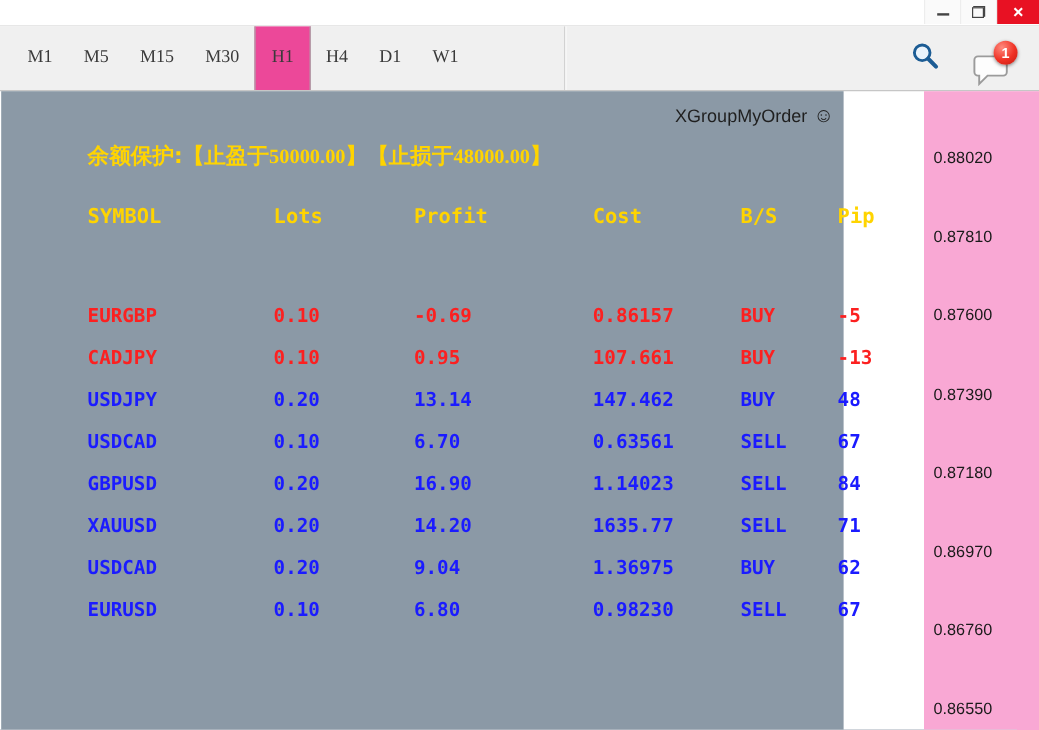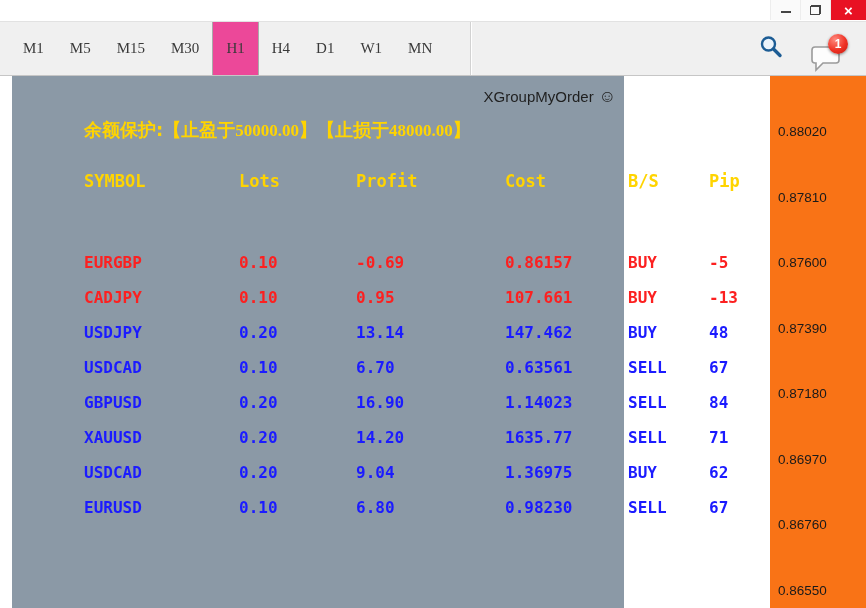--- a/index.html
+++ b/index.html
@@ -53,21 +53,21 @@
     position: absolute; right: 2px; top: -2px; width: 20px; height: 20px;
     border-radius: 50%;
     background: radial-gradient(circle at 35% 28%, #ff8a7e, #ef3124 55%, #c21a10);
     color: #fff; font-size: 12px; font-weight: bold;
     display: flex; align-items: center; justify-content: center;
     box-shadow: 0 1px 3px rgba(0,0,0,.45);
   }
 
   
   .chart {
-    position: absolute; top: 76px; left: 12px; width: 612px; height: 532px;
+    position: absolute; top: 76px; left: 1px; width: 702px; height: 532px;
     background: var(--chart-bg, #8b99a6);
   }
   .watermark {
     position: absolute; top: 11px; right: 8px;
     font-size: 15px; color: #1f1f1f; white-space: nowrap;
   }
   .watermark .smiley { font-size: 17px; margin-left: 5px; }
   .protection {
     position: absolute; left: 72px; top: 42px;
     color: var(--yellow, #ffd400); font-size: 18px; line-height: 24px; white-space: nowrap;
@@ -89,21 +89,21 @@
   .order-row {
     height: 35px; align-items: center;
     font-family: "DejaVu Sans Mono", monospace; font-weight: 700; font-size: 16px;
   }
   .order-row.red  { color: var(--red, #fc2020); }
   .order-row.blue { color: var(--blue, #1b1bff); }
 
   
   .axis {
     position: absolute; top: 76px; right: 0; width: 96px; height: 532px;
-    background: #f97316;
+    background: #f9a8d4;
   }
   .axis-label {
     position: absolute; left: 8px; height: 16px; line-height: 16px;
     font-size: 13.5px; color: #1a1a1a; white-space: nowrap;
   }
 </style>
 </head>
 <body>
 
 <div class="titlebar">
@@ -121,21 +121,20 @@
 <div class="toolbar">
   <div class="tf-bar">
       <div class="tf-btn">M1</div>
       <div class="tf-btn">M5</div>
       <div class="tf-btn">M15</div>
       <div class="tf-btn">M30</div>
       <div class="tf-btn active">H1</div>
       <div class="tf-btn">H4</div>
       <div class="tf-btn">D1</div>
       <div class="tf-btn">W1</div>
-      <div class="tf-btn">MN</div>
     </div>
   <div class="toolbar-sep"></div>
   <div class="search-btn">
     <svg width="26" height="26" viewBox="0 0 26 26">
       <circle cx="10.5" cy="10" r="6.5" fill="#eaf3fb" stroke="#1c5c94" stroke-width="2.4"></circle>
       <line x1="15.5" y1="15" x2="22" y2="21.5" stroke="#1c5c94" stroke-width="3.4" stroke-linecap="round"></line>
     </svg>
   </div>
   <div class="chat-btn">
     <svg width="31" height="27" viewBox="0 0 31 27">

